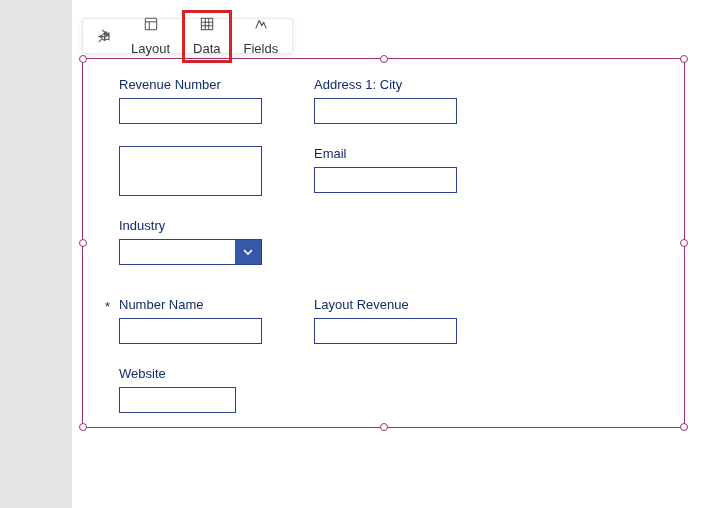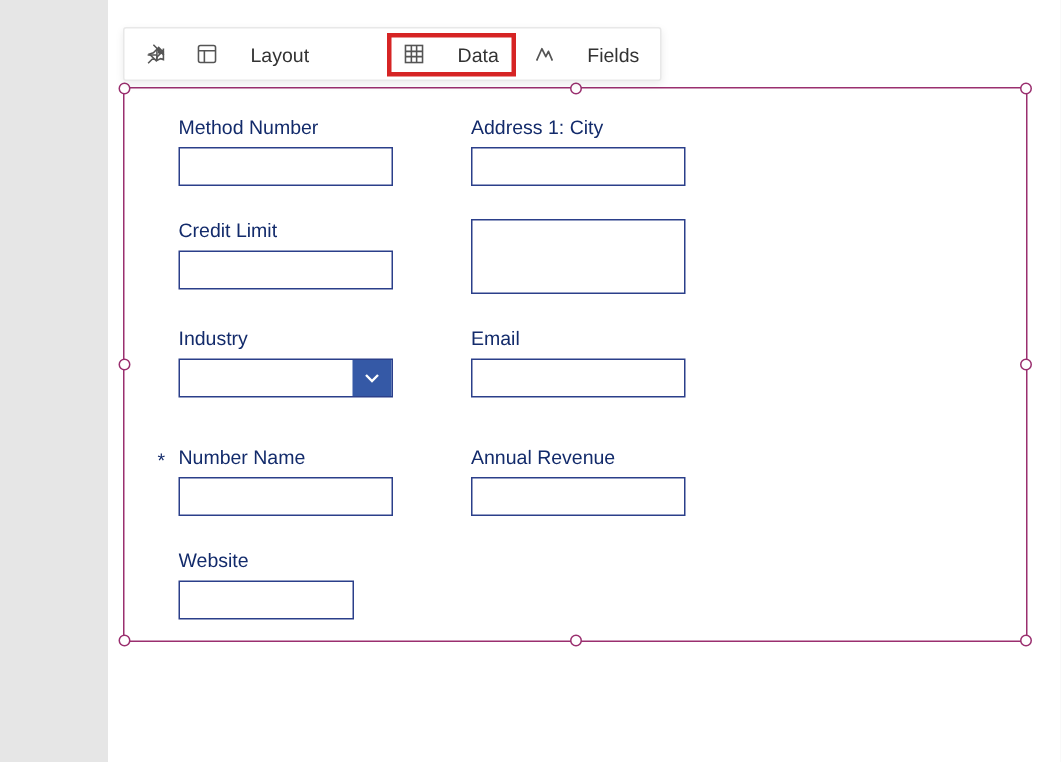--- a/index.html
+++ b/index.html
@@ -33,27 +33,27 @@
       height: 36px;
       padding: 0 6px;
       z-index: 10;
       font-size: 13px;
       color: #333;
       gap: 4px;
     }
     .tool-item {
       display: flex;
       align-items: center;
-      gap: 22px;
+      gap: 10px;
       padding: 4px 8px;
       cursor: pointer;
+      flex-direction: column;
     }
     .tool-item.sel {
       border: 3px solid #d62424;
-      margin-left: 40px;
     }
     .tool-icon svg { display: block; }
     .selection-box {
       position: absolute;
       top: 58px;
       left: 10px;
       right: 22px;
       height: 370px;
       border: 1px solid #9a2f6f;
     }
@@ -169,59 +169,55 @@
     <div class="handle h-bl"></div>
     <div class="handle h-br"></div>
     <div class="handle h-t"></div>
     <div class="handle h-b"></div>
     <div class="handle h-l"></div>
     <div class="handle h-r"></div>
 
     <div class="form-area">
 
       <div class="field">
-        <div class="field-label">Method Number</div>
+        <div class="field-label">Revenue Number</div>
         <div class="input-box"></div>
       </div>
       <div class="field">
         <div class="field-label">Address 1: City</div>
         <div class="input-box"></div>
       </div>
-      <div class="field">
-        <div class="field-label">Credit Limit</div>
-        <div class="input-box"></div>
-      </div>
 
       <div class="field">
         <div class="input-box tall"></div>
+      </div>
+      <div class="field">
+        <div class="field-label">Email</div>
+        <div class="input-box"></div>
       </div>
       <div class="field">
         <div class="field-label">Industry</div>
         <div class="input-box">
           <div class="dropdown-btn">
             <svg width="12" height="12" viewBox="0 0 12 12">
                 <path d="M2 4l4 4 4-4" fill="none" stroke="#fff" stroke-width="1.6"></path>
               </svg>
           </div>
         </div>
       </div>
-      <div class="field">
-        <div class="field-label">Email</div>
-        <div class="input-box"></div>
-      </div>
 
       <div class="spacer"></div>
 
       <div class="field">
         <span class="required-star">*</span>
         <div class="field-label">Number Name</div>
         <div class="input-box"></div>
       </div>
       <div class="field">
-        <div class="field-label">Annual Revenue</div>
+        <div class="field-label">Layout Revenue</div>
         <div class="input-box"></div>
       </div>
 
       <div class="field">
         <div class="field-label">Website</div>
         <div class="input-box" style="width:117px"></div>
       </div>
 
     </div>
   </div>

